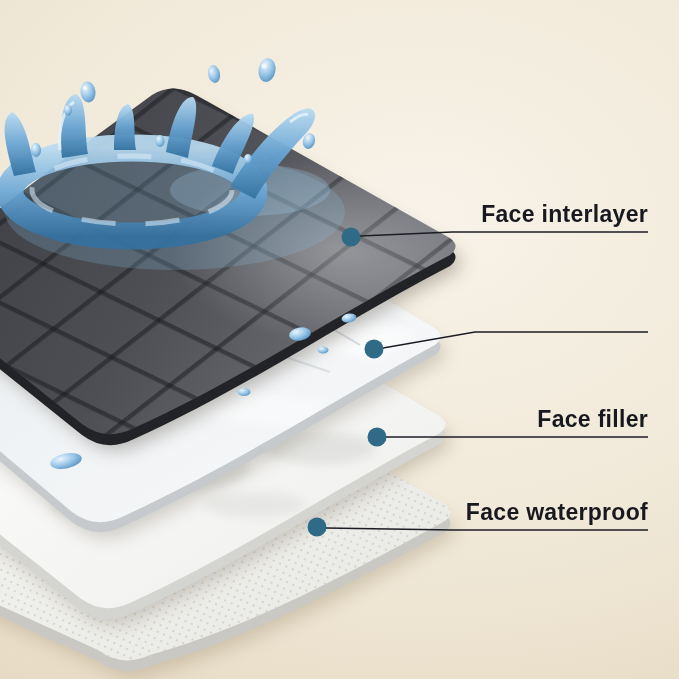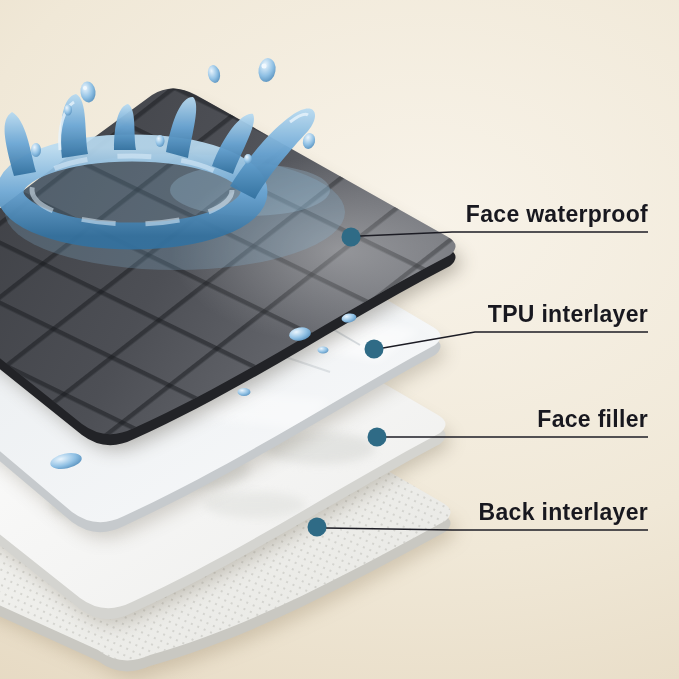--- a/index.html
+++ b/index.html
@@ -187,18 +187,17 @@
   </g>
 
   <g>
     <circle cx="351" cy="237" r="9.5" fill="#2f6b86"></circle>
     <circle cx="374" cy="349" r="9.5" fill="#2f6b86"></circle>
     <circle cx="377" cy="437" r="9.5" fill="#2f6b86"></circle>
     <circle cx="317" cy="527" r="9.5" fill="#2f6b86"></circle>
   </g>
 </svg>
 
-  <div class="callout-label" id="label-face">Face waterproof</div>
-  <div class="callout-label" id="label-tpu">TPU interlayer</div>
+  <div class="callout-label" id="label-face">Face interlayer</div>
   <div class="callout-label" id="label-filler">Face filler</div>
-  <div class="callout-label" id="label-back">Back interlayer</div>
+  <div class="callout-label" id="label-back">Face waterproof</div>
 
 </div>
 
 </body></html>

